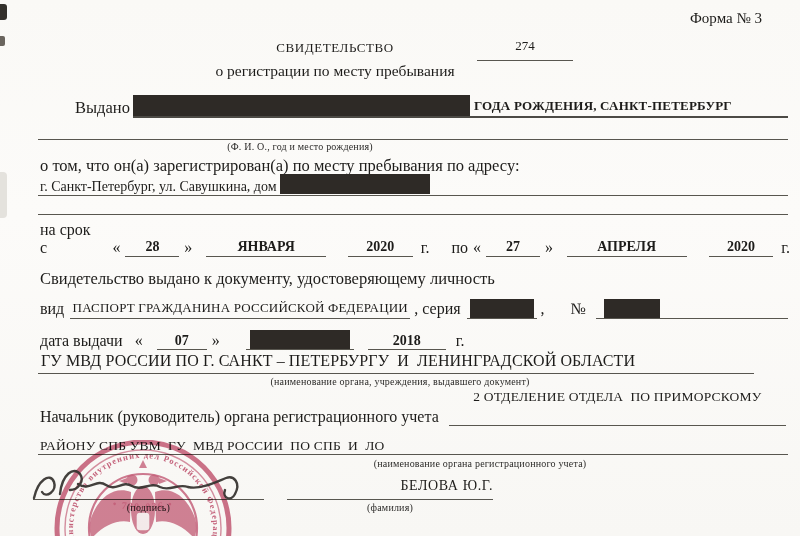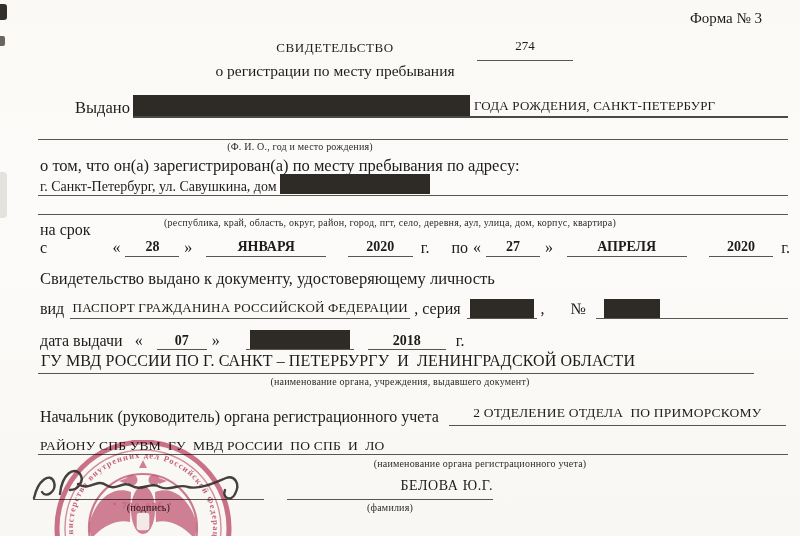--- a/index.html
+++ b/index.html
@@ -22,21 +22,21 @@
 
   .form-label{right:38px;top:10px;font-size:15px;}
   .title{left:160px;top:40px;width:350px;text-align:center;font-size:13px;letter-spacing:.6px;}
   .cert-no{left:477px;top:38px;width:96px;height:22px;font-size:13px;text-align:center;}
   .subtitle{left:160px;top:62px;width:350px;text-align:center;font-size:15.5px;}
 
   .issued-row{left:75px;right:12px;top:94px;height:24px;}
   .issued-label{font-size:16.5px;margin-right:2px;}
   .issued-slot{flex:1;margin-left:1px;height:24px;display:flex;align-items:flex-end;border-bottom:2px solid #4c4a45;}
   .issued-box{width:337px;height:21px;margin-bottom:0;}
-  .issued-suffix{font-weight:normal;font-size:13px;padding-left:4px;padding-bottom:2px;letter-spacing:.2px;}
+  .issued-suffix{font-weight:bold;font-size:13px;padding-left:4px;padding-bottom:2px;letter-spacing:.2px;}
 
   .fio-line{left:38px;right:12px;top:119px;height:20px;}
   .fio-cap{left:100px;width:400px;top:141px;}
 
   .statement{left:40px;top:156px;font-size:16.5px;}
 
   .addr-row{left:38px;right:12px;top:174px;height:21px;border-bottom:1.6px solid var(--line);}
   .addr-text{font-size:14px;padding-left:2px;}
   .addr-box{width:150px;height:20px;margin-left:3px;margin-bottom:1px;}
   .addr-line2{left:38px;right:12px;top:197px;height:17px;}
@@ -71,21 +71,21 @@
   .dmonth-box{width:100px;height:19px;}
   .sl-dyear{width:78px;margin-left:14px;}
   .dg{margin-left:10px;}
 
   .issuer-row{left:38px;top:352px;width:716px;height:21px;border-bottom:1.6px solid var(--line);}
   .issuer-text{font-weight:normal;font-size:16px;padding-left:3px;letter-spacing:.1px;}
   .issuer-cap{left:200px;width:400px;top:376px;}
 
   .chief-row{left:40px;right:14px;top:402px;height:24px;}
   .chief-label{font-size:16px;}
-  .sl-org1{flex:1;margin-left:10px;font-size:13.5px;padding-bottom:4px;letter-spacing:.2px;}
+  .sl-org1{flex:1;margin-left:10px;font-size:13.5px;padding-bottom:20px;letter-spacing:.2px;}
   .org2-row{left:38px;right:12px;top:432px;height:22px;border-bottom:1.6px solid var(--line);}
   .org2-text{font-size:13.5px;padding-left:2px;letter-spacing:.2px;}
   .org-cap{left:280px;width:400px;top:458px;}
 
   .sig-line{left:33px;top:478px;width:231px;height:21px;}
   .sig-cap{left:33px;width:231px;top:502px;}
   .surname-line{left:287px;top:478px;width:206px;height:21px;text-align:right;font-size:14px;letter-spacing:.6px;}
   .surname-cap{left:287px;width:206px;top:502px;}
 
   .stamp-svg{left:29px;top:440px;mix-blend-mode:multiply;opacity:.88;}
@@ -118,21 +118,20 @@
   </div>
   <div class="abs fio-line ul"></div>
   <div class="abs cap fio-cap">(Ф. И. О., год и место рождения)</div>
 
   <div class="abs statement">о том, что он(а) зарегистрирован(а) по месту пребывания по адресу:</div>
   <div class="abs row addr-row">
     <span class="addr-text">г. Санкт-Петербург, ул. Савушкина, дом</span>
     <span class="redact addr-box"></span>
   </div>
   <div class="abs addr-line2 ul"></div>
-  <div class="abs cap addr-cap">(республика, край, область, округ, район, город, пгт, село, деревня, аул, улица, дом, корпус, квартира)</div>
 
   <div class="abs row period-row">
     <span>на срок с</span>
     <span class="q">«</span>
     <span class="slot sl-day">28</span>
     <span class="q2">»</span>
     <span class="slot sl-month">ЯНВАРЯ</span>
     <span class="slot sl-year">2020</span>
     <span class="g">г.</span>
     <span class="po">по</span>

